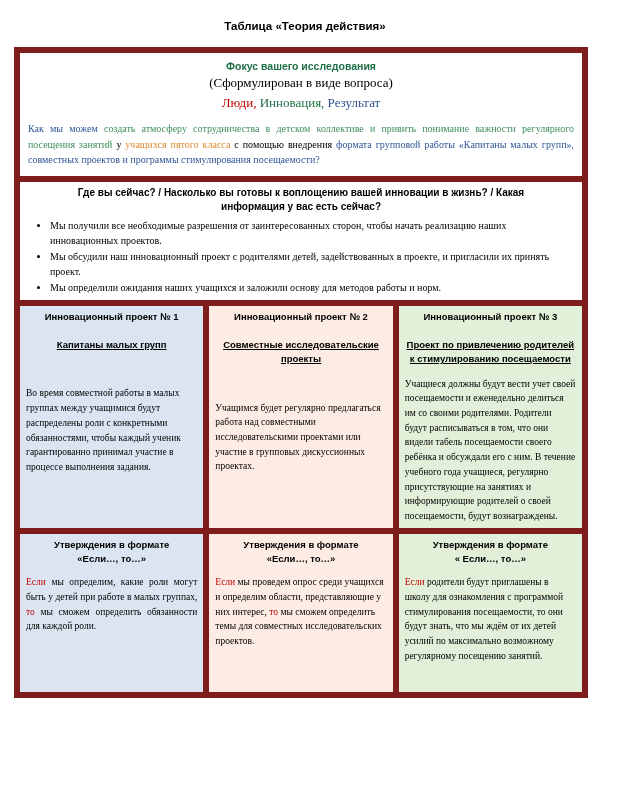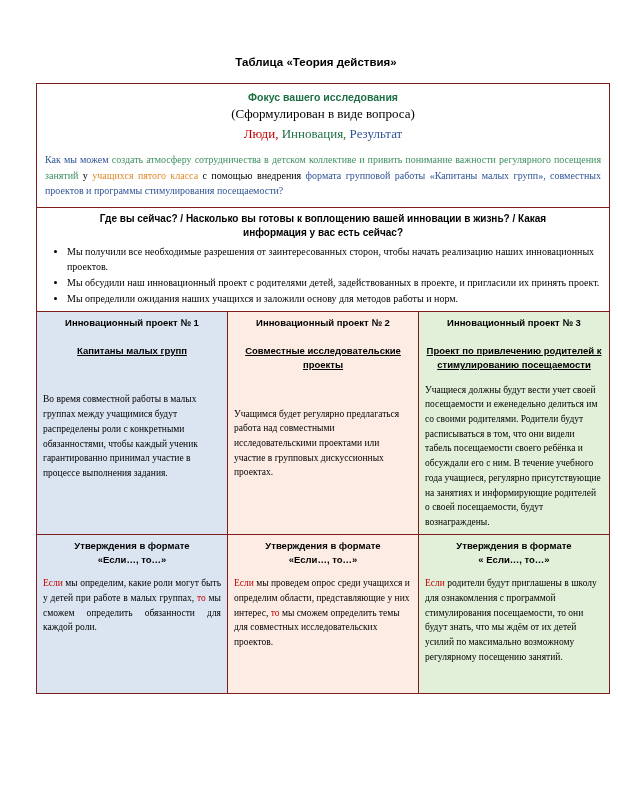--- a/index.html
+++ b/index.html
@@ -5,38 +5,37 @@
   html,body{margin:0;padding:0;}
   body{
     width:618px;height:800px;
     background:#ffffff;
     font-family:"Liberation Serif", serif;
     color:#000;
   }
   .page{
     width:618px;height:564px;
     box-sizing:border-box;
-    padding:18px 22px 0 36px;
-    margin-top:36px;
+    padding:18px 22px 0 14px;
   }
   .doc-title{
     text-align:center;
     font-family:"Liberation Sans", sans-serif;
     font-weight:bold;
     font-size:11.5px;
     line-height:1.45;
     margin-bottom:12px;
   }
   table.main{
     border-collapse:collapse;
     width:574px;
     table-layout:fixed;
   }
   table.main td{
-    border:1px solid #7f1d1d;
+    border:6px solid #7f1d1d;
     vertical-align:top;
     padding:4px 6px;
   }
   .focus-cell{
     background:#ffffff;
     padding:6px 8px 8px 8px !important;
   }
   .focus-title{
     text-align:center;
     font-family:"Liberation Sans", sans-serif;

